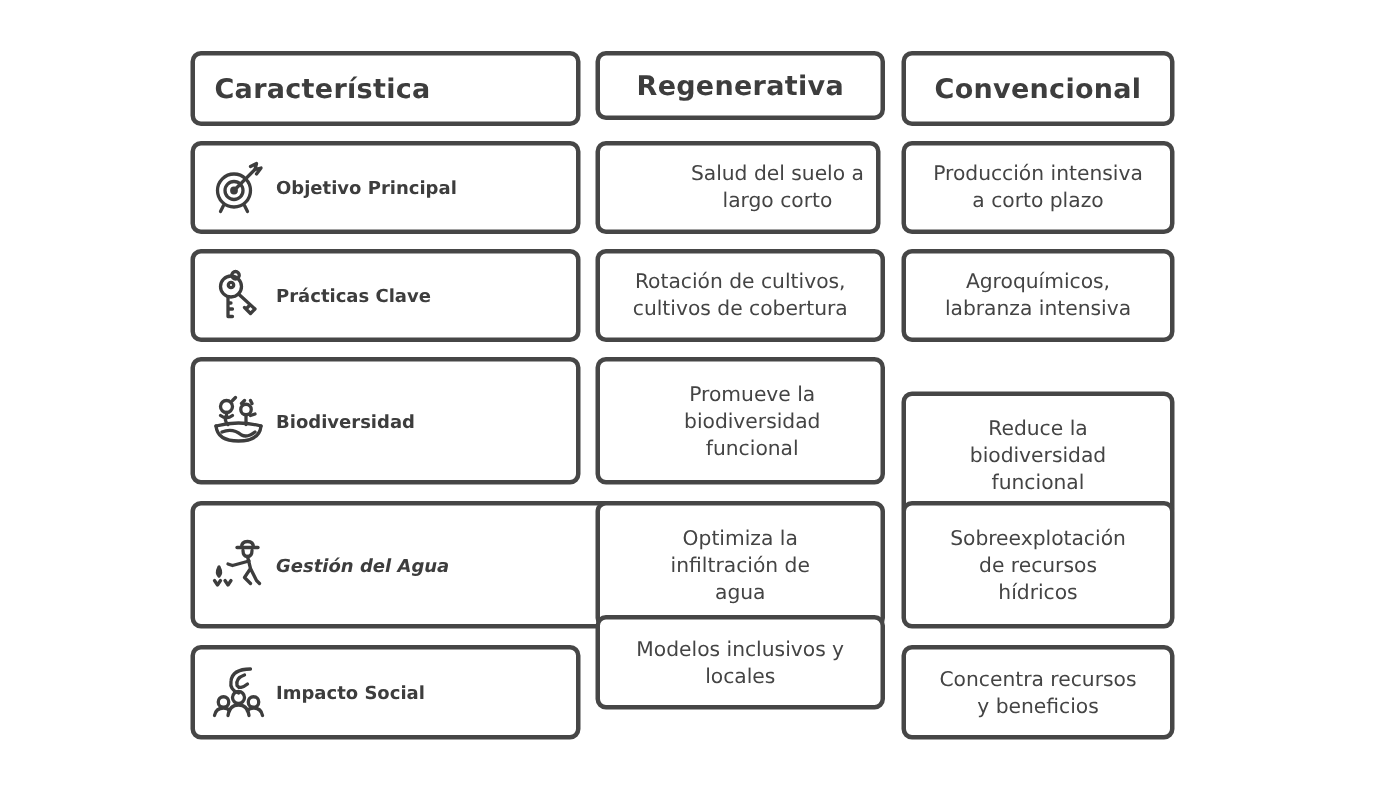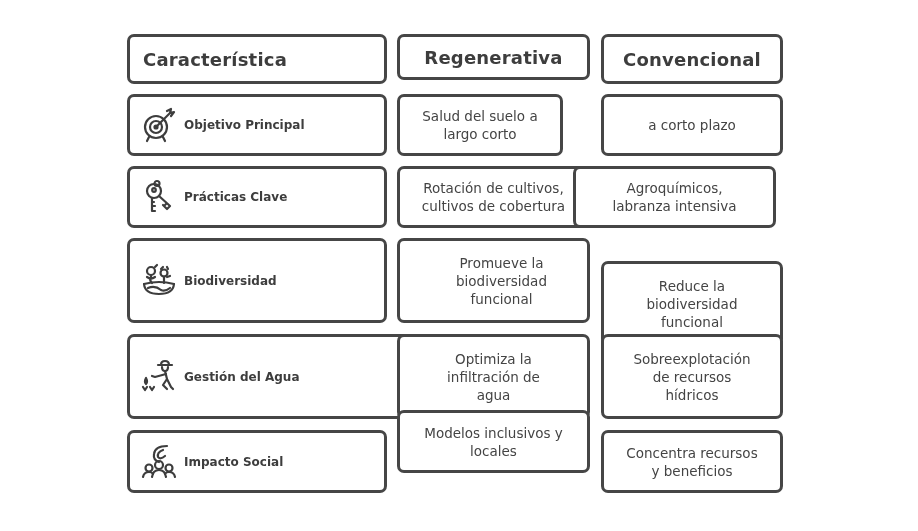--- a/index.html
+++ b/index.html
@@ -41,28 +41,29 @@
       <circle cx="15" cy="20" r="6"></circle>
       <circle cx="15" cy="20" r="1.5" fill="#3d3d3d"></circle>
       <line x1="15" y1="20" x2="29" y2="6"></line>
       <path d="M26 4 L30 2 L29 6 L33 5 L30 9"></path>
       <line x1="8" y1="30" x2="6" y2="34"></line>
       <line x1="22" y1="30" x2="24" y2="34"></line>
     </svg>
   </span>
   <span class="txt">Objetivo Principal</span>
 </div>
-<div class="cell val" style="left:397px;top:94px;width:166px;height:62px;">
+<div class="cell val" style="left:397px;top:94px;width:190px;height:62px;justify-content:flex-end;">
   <div>
     <span>Salud del suelo a</span>
     <span>largo corto</span>
   </div>
 </div>
 <div class="cell val" style="left:601px;top:94px;width:182px;height:62px;">
   <div>
+    <span>Producción intensiva</span>
     <span>a corto plazo</span>
   </div>
 </div>
 
 <div class="cell label" style="left:127px;top:166px;width:260px;height:62px;">
   <span class="ico">
     <svg viewBox="0 0 36 36" fill="none" stroke="#3d3d3d" stroke-width="2.2" stroke-linecap="round" stroke-linejoin="round">
       <circle cx="16" cy="4.5" r="2.5"></circle>
       <circle cx="13" cy="12" r="7"></circle>
       <circle cx="13" cy="11" r="1.8"></circle>
@@ -71,21 +72,21 @@
     </svg>
   </span>
   <span class="txt">Prácticas Clave</span>
 </div>
 <div class="cell val" style="left:397px;top:166px;width:193px;height:62px;">
   <div>
     <span>Rotación de cultivos,</span>
     <span>cultivos de cobertura</span>
   </div>
 </div>
-<div class="cell val" style="left:573px;top:166px;width:203px;height:62px;">
+<div class="cell val" style="left:601px;top:166px;width:182px;height:62px;">
   <div>
     <span>Agroquímicos,</span>
     <span>labranza intensiva</span>
   </div>
 </div>
 
 <div class="cell label" style="left:127px;top:238px;width:260px;height:85px;">
   <span class="ico">
     <svg viewBox="0 0 36 36" fill="none" stroke="#3d3d3d" stroke-width="2.2" stroke-linecap="round" stroke-linejoin="round">
       <circle cx="10" cy="8" r="4"></circle>
@@ -109,21 +110,21 @@
   </div>
 </div>
 <div class="cell val" style="left:601px;top:238px;width:182px;height:85px;margin-top:23px;">
   <div>
     <span>Reduce la</span>
     <span>biodiversidad</span>
     <span>funcional</span>
   </div>
 </div>
 
-<div class="cell label" style="left:127px;top:334px;width:289px;height:85px;">
+<div class="cell label" style="left:127px;top:334px;width:289px;height:85px;font-style:italic;">
   <span class="ico">
     <svg viewBox="0 0 36 36" fill="none" stroke="#3d3d3d" stroke-width="2.2" stroke-linecap="round" stroke-linejoin="round">
       <path d="M17 6 L31 6"></path>
       <path d="M20 6 Q20 2 24 2 Q28 2 28 6"></path>
       <path d="M21 8 Q21 12 24 12 Q27 12 27 8"></path>
       <path d="M24 12 L26 20 L30 28 L32 30 M26 20 L22 26 L26 30"></path>
       <path d="M25 15 L14 18 L11 17"></path>
       <path d="M5 19 Q3 23 5 25 Q7 23 5 19 Z"></path>
       <path d="M2 28 L4 31 L6 28 M9 28 L11 31 L13 28"></path>
       <circle cx="5" cy="22" r="0.6" fill="#3d3d3d"></circle>

